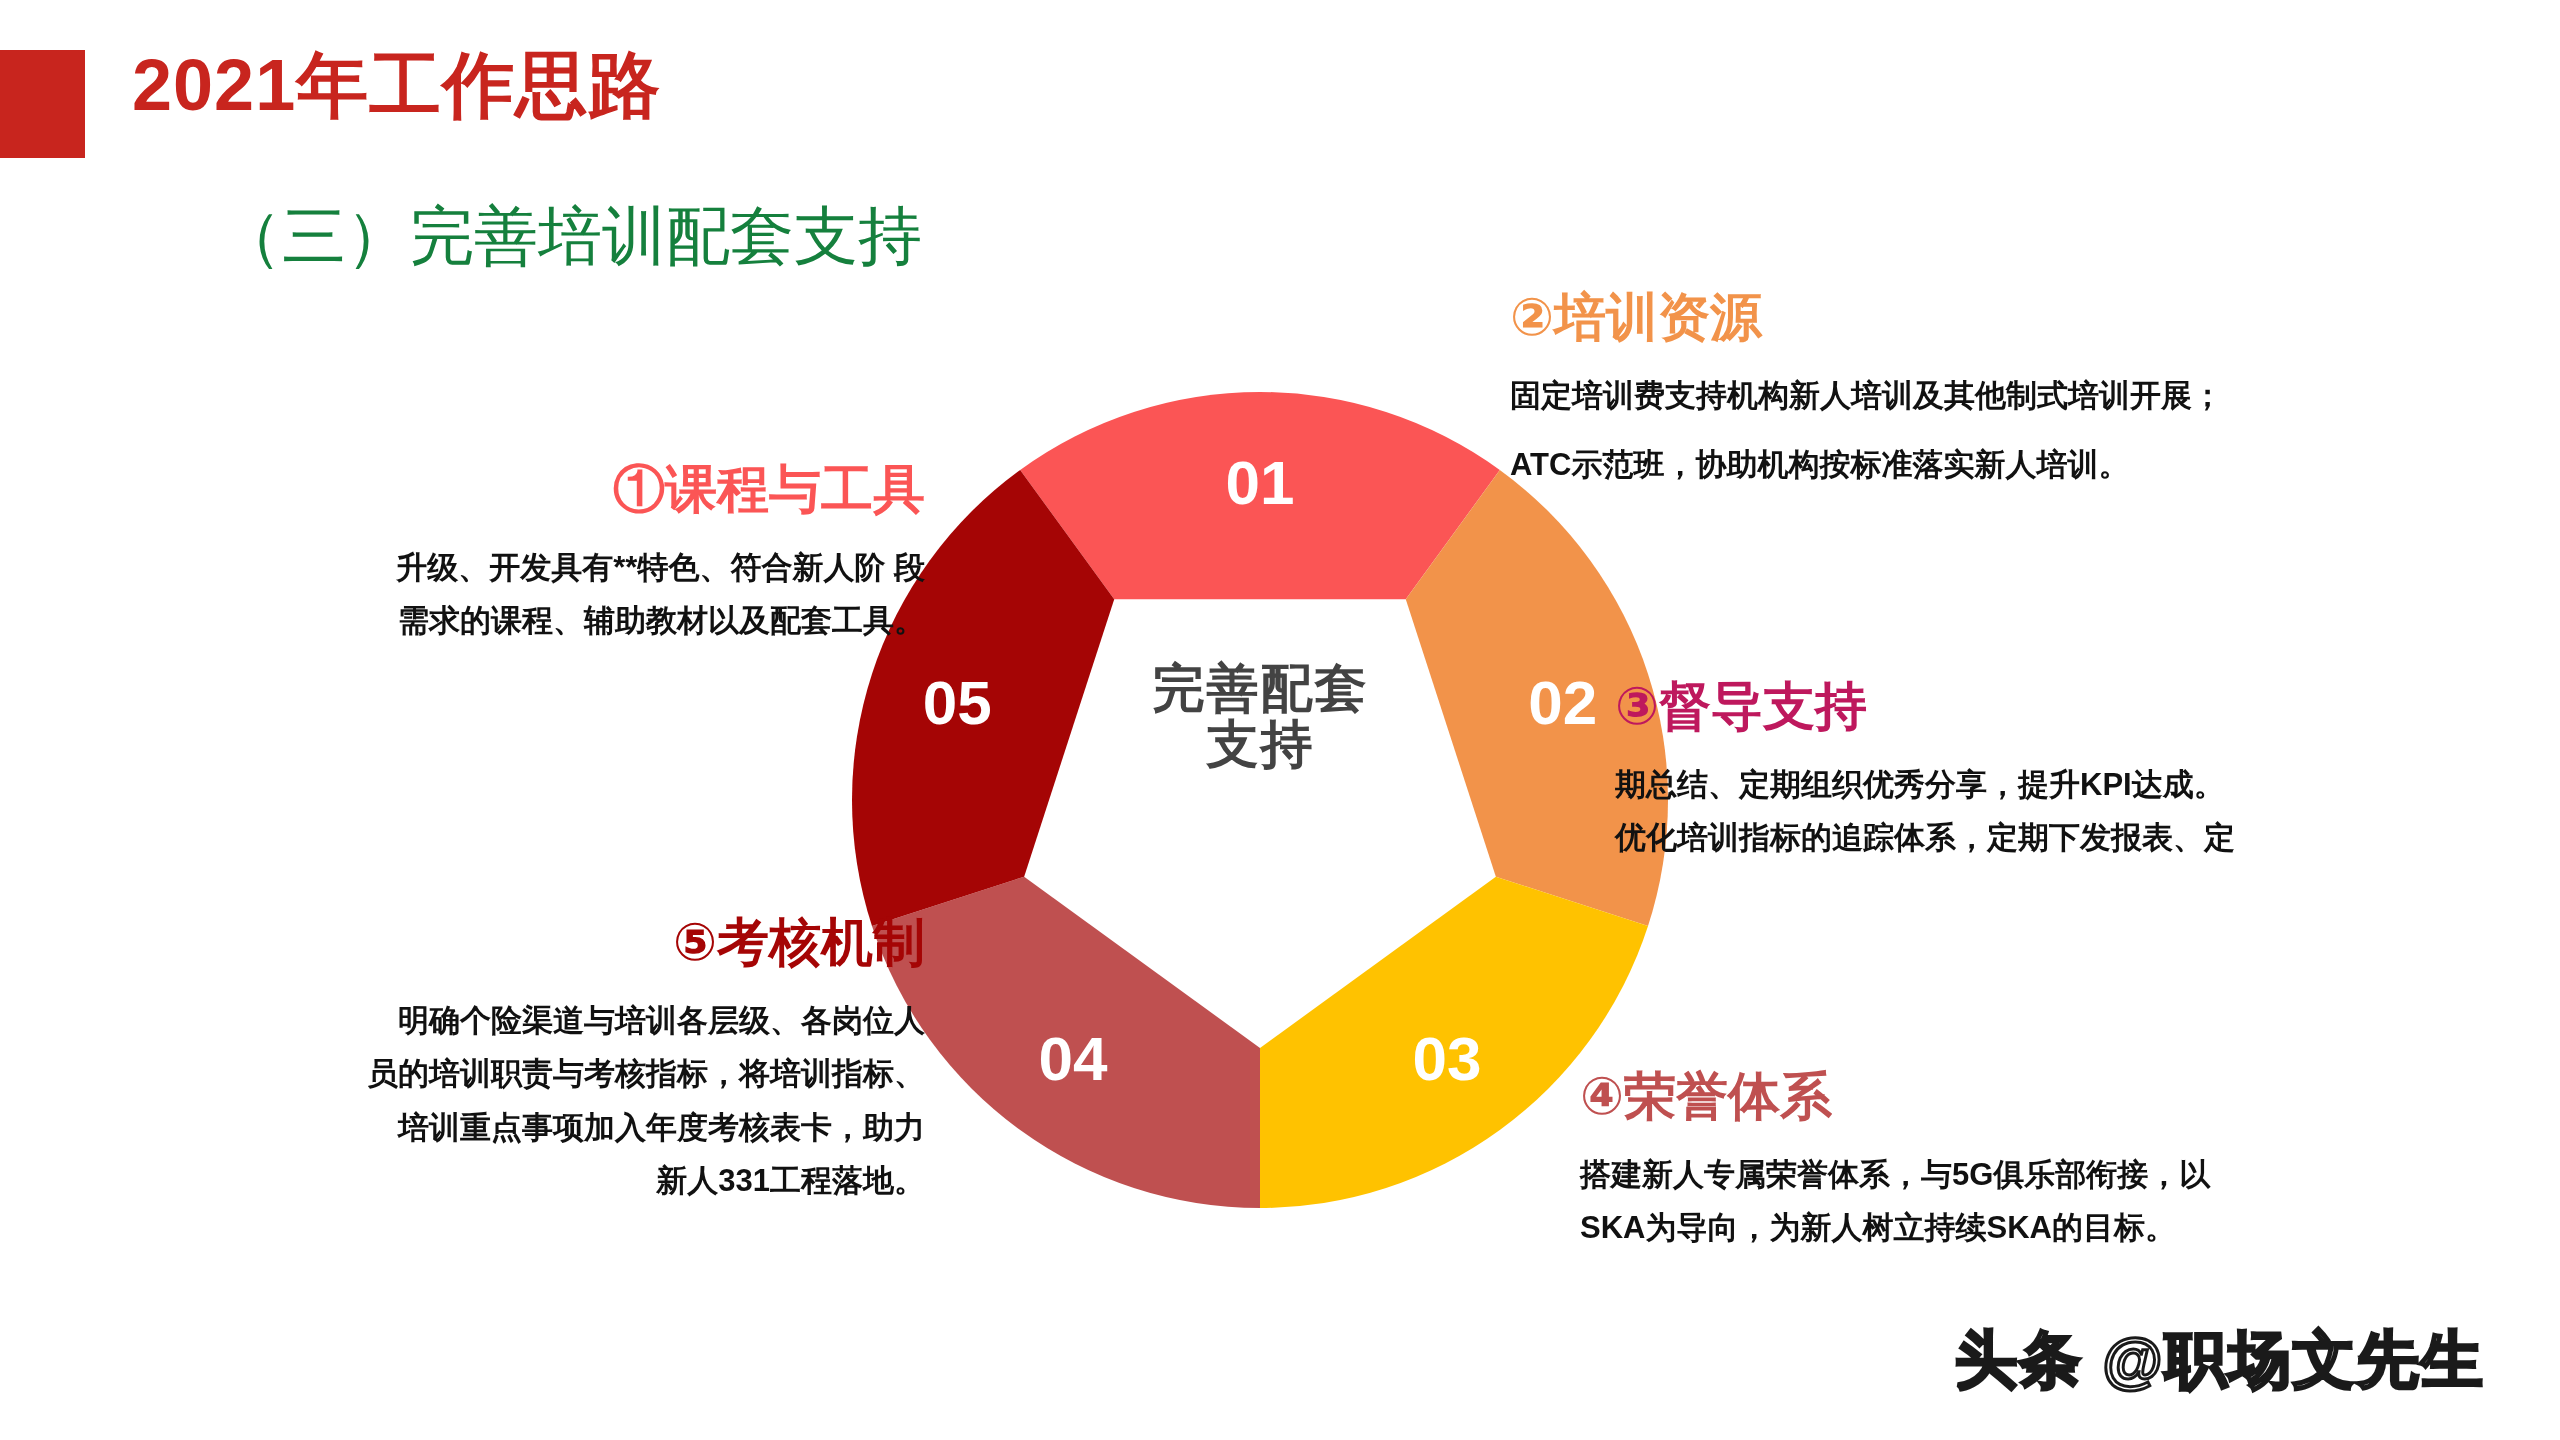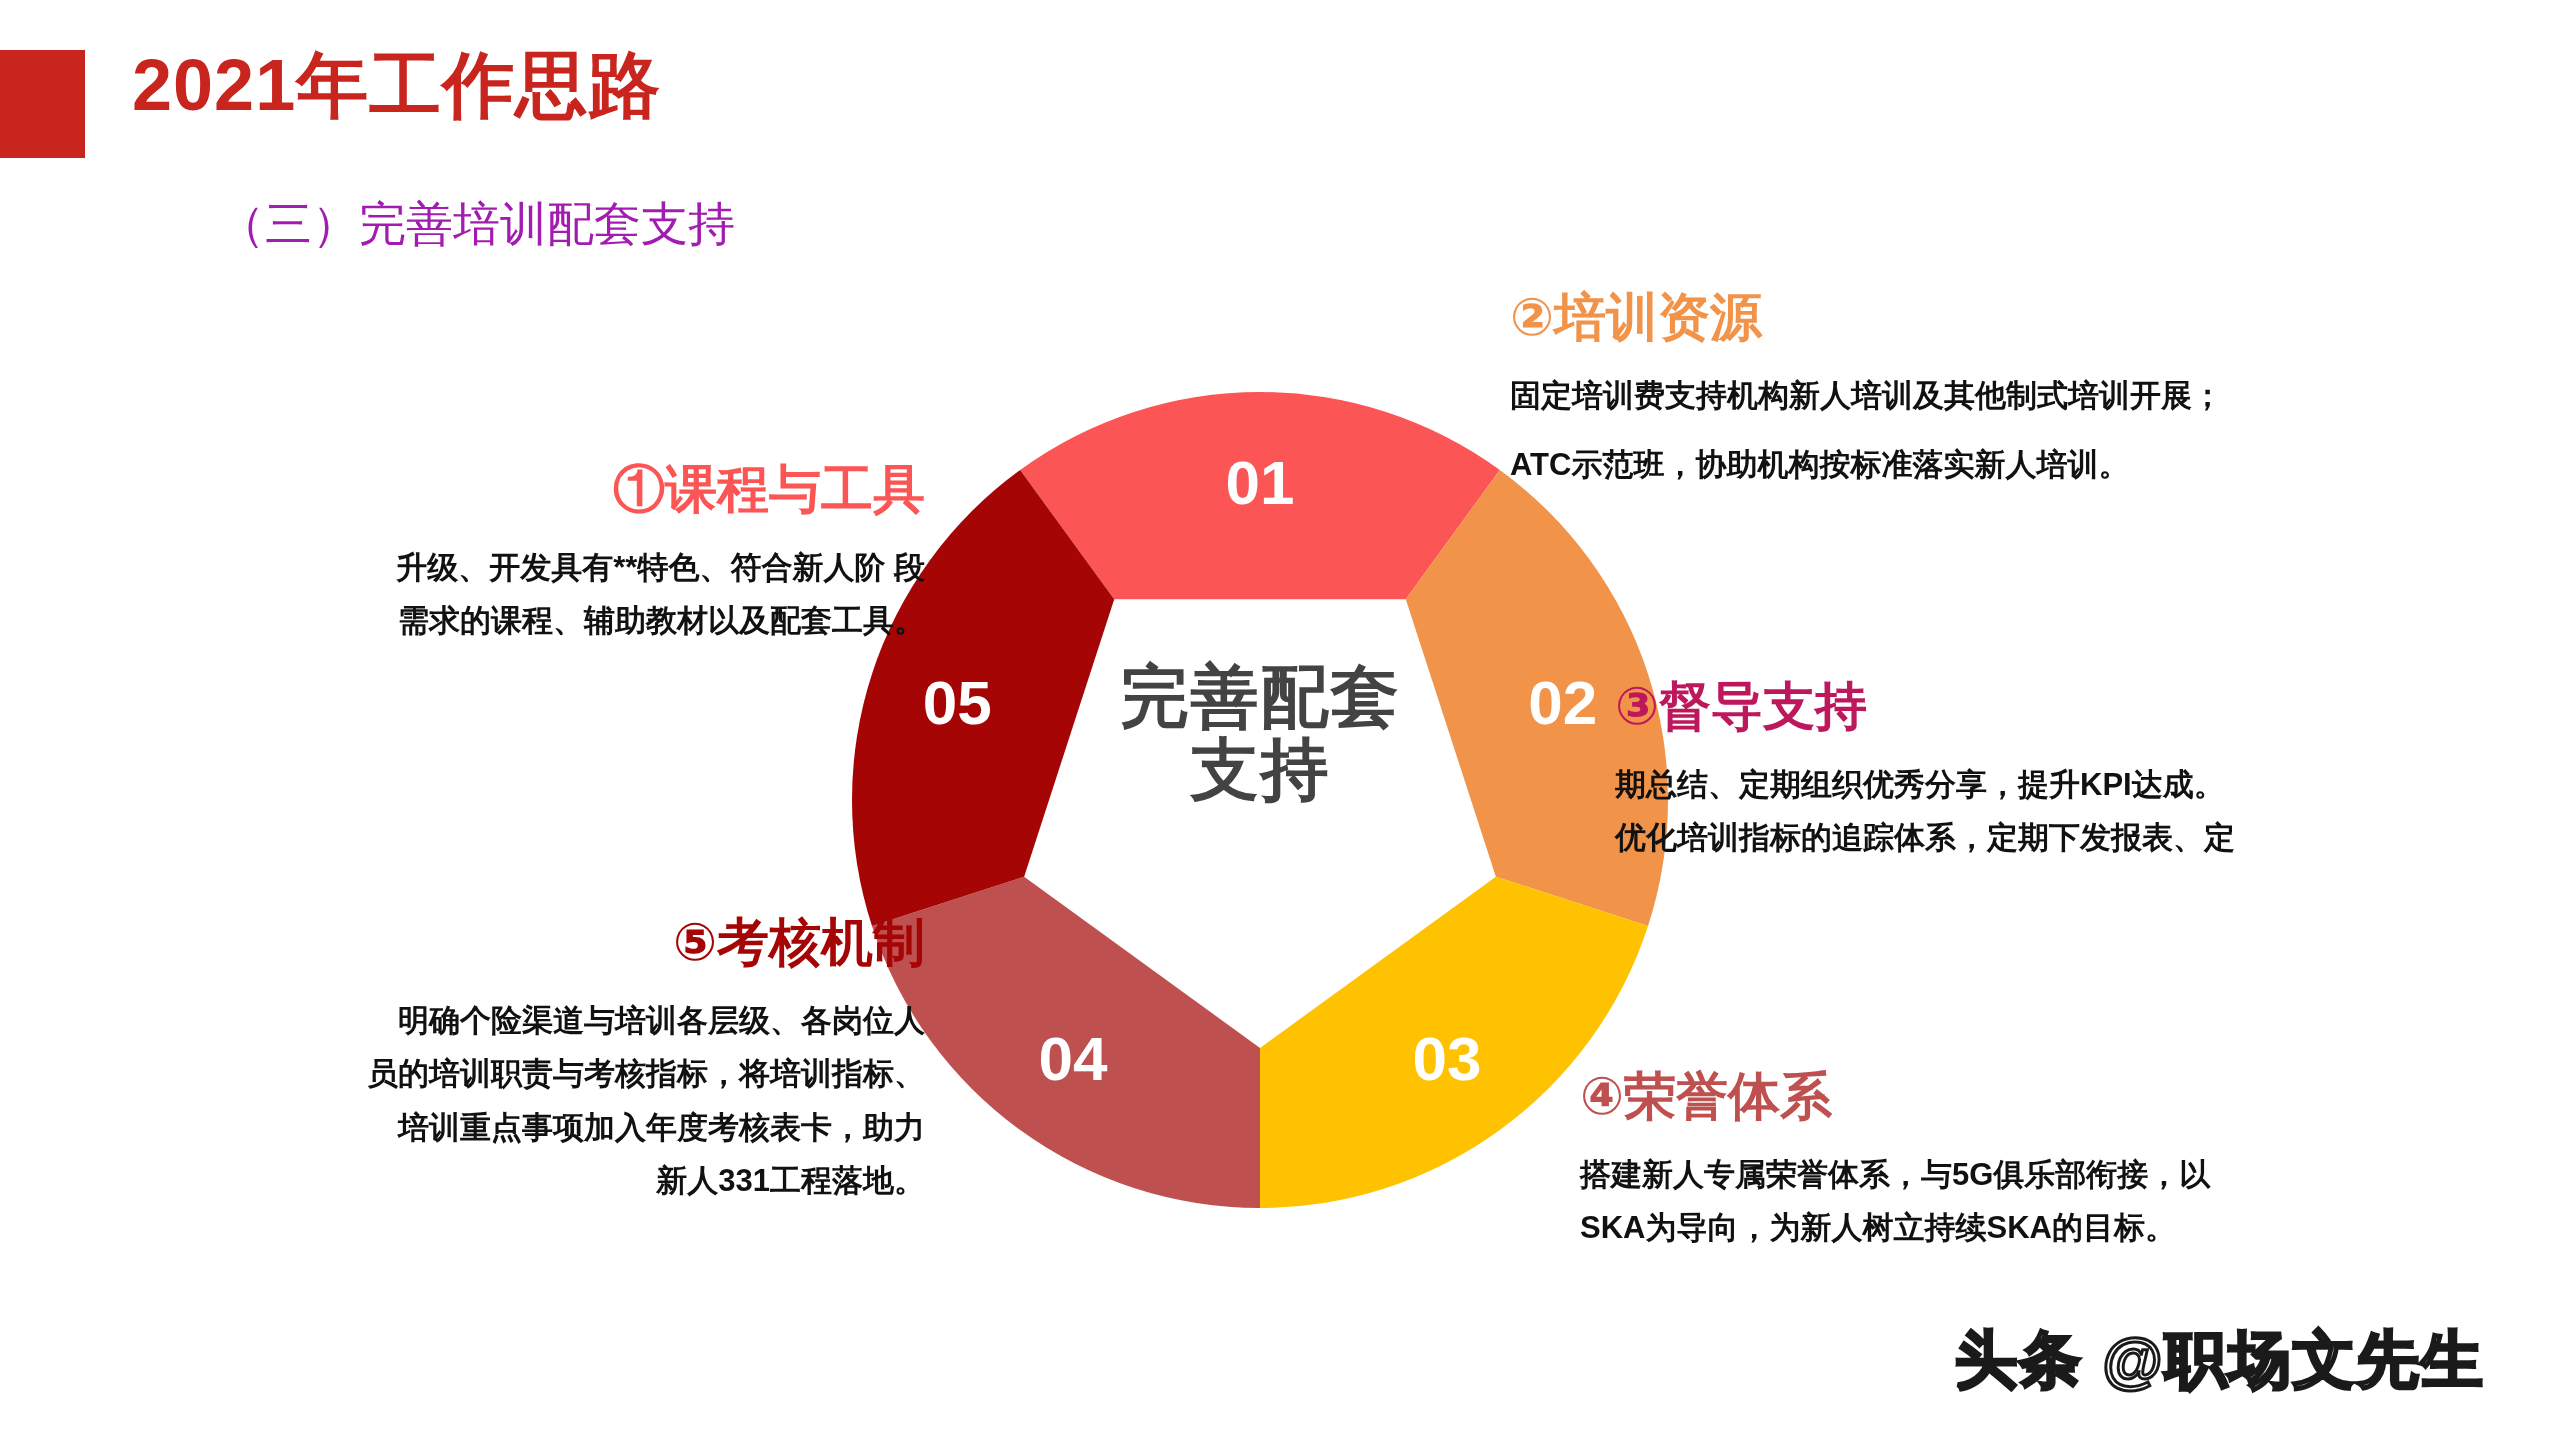--- a/index.html
+++ b/index.html
@@ -17,32 +17,32 @@
     width:85px; height:108px;
   }
   #slide-title {
     position:absolute; left:132px; top:38px;
     font-size:72px; font-weight:bold; letter-spacing:1px;
     white-space:nowrap;
   }
   #slide-subtitle {
     position:absolute; left:218px; top:193px;
     font-family:"Liberation Serif","DejaVu Serif",serif;
-    font-size:47px; font-weight:400; color:#a21caf;
+    font-size:64px; font-weight:400; color:#15803d;
     white-space:nowrap;
   }
 
   
   #diagram { position:absolute; left:852px; top:392px; width:816px; height:816px; }
   #diagram svg { display:block; width:816px; height:816px; overflow:visible; }
   .seg-num { font-family:"Liberation Sans",sans-serif; font-size:62px; font-weight:bold; fill:#fff; }
   #center-text {
     position:absolute; left:136px; top:268px; width:545px;
     text-align:center; line-height:1.08;
-    font-size:68px; font-weight:bold; color:#434343;
+    font-size:52px; font-weight:bold; color:#434343;
     letter-spacing:2px;
   }
 
   
   .item { position:absolute; }
   .item-head {
     font-size:52px; font-weight:bold; white-space:nowrap;
     margin-bottom:16px;
   }
   .item-body {

